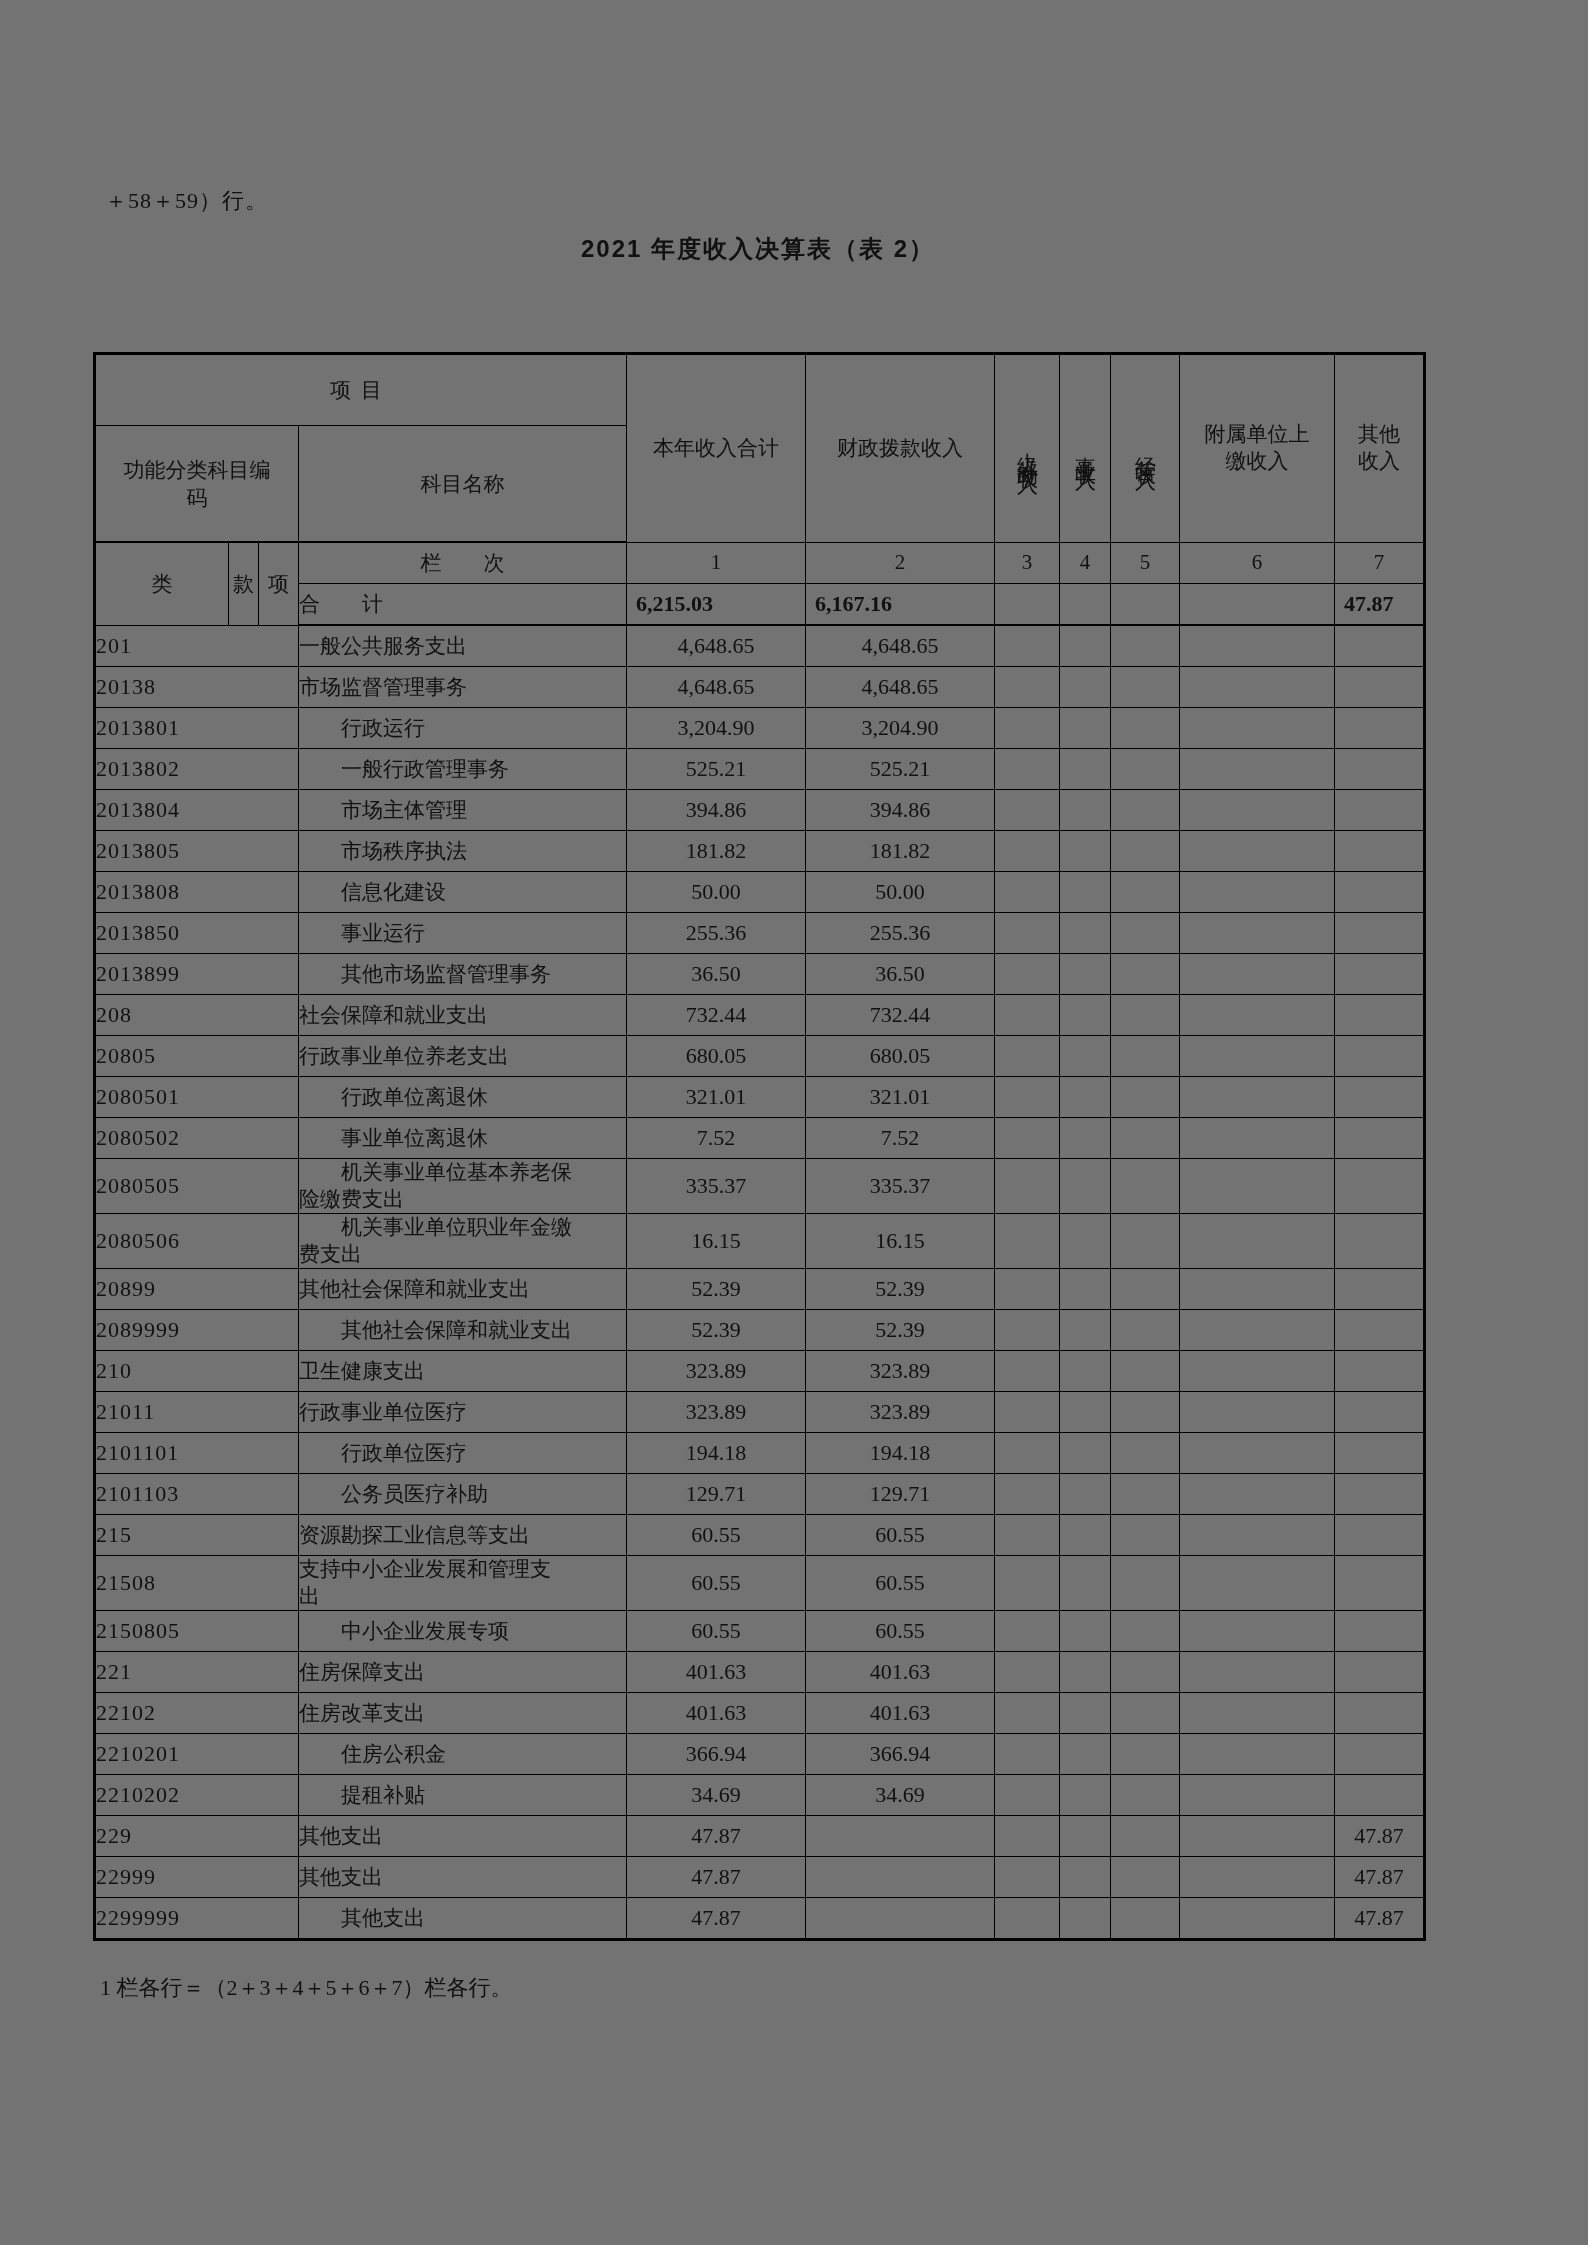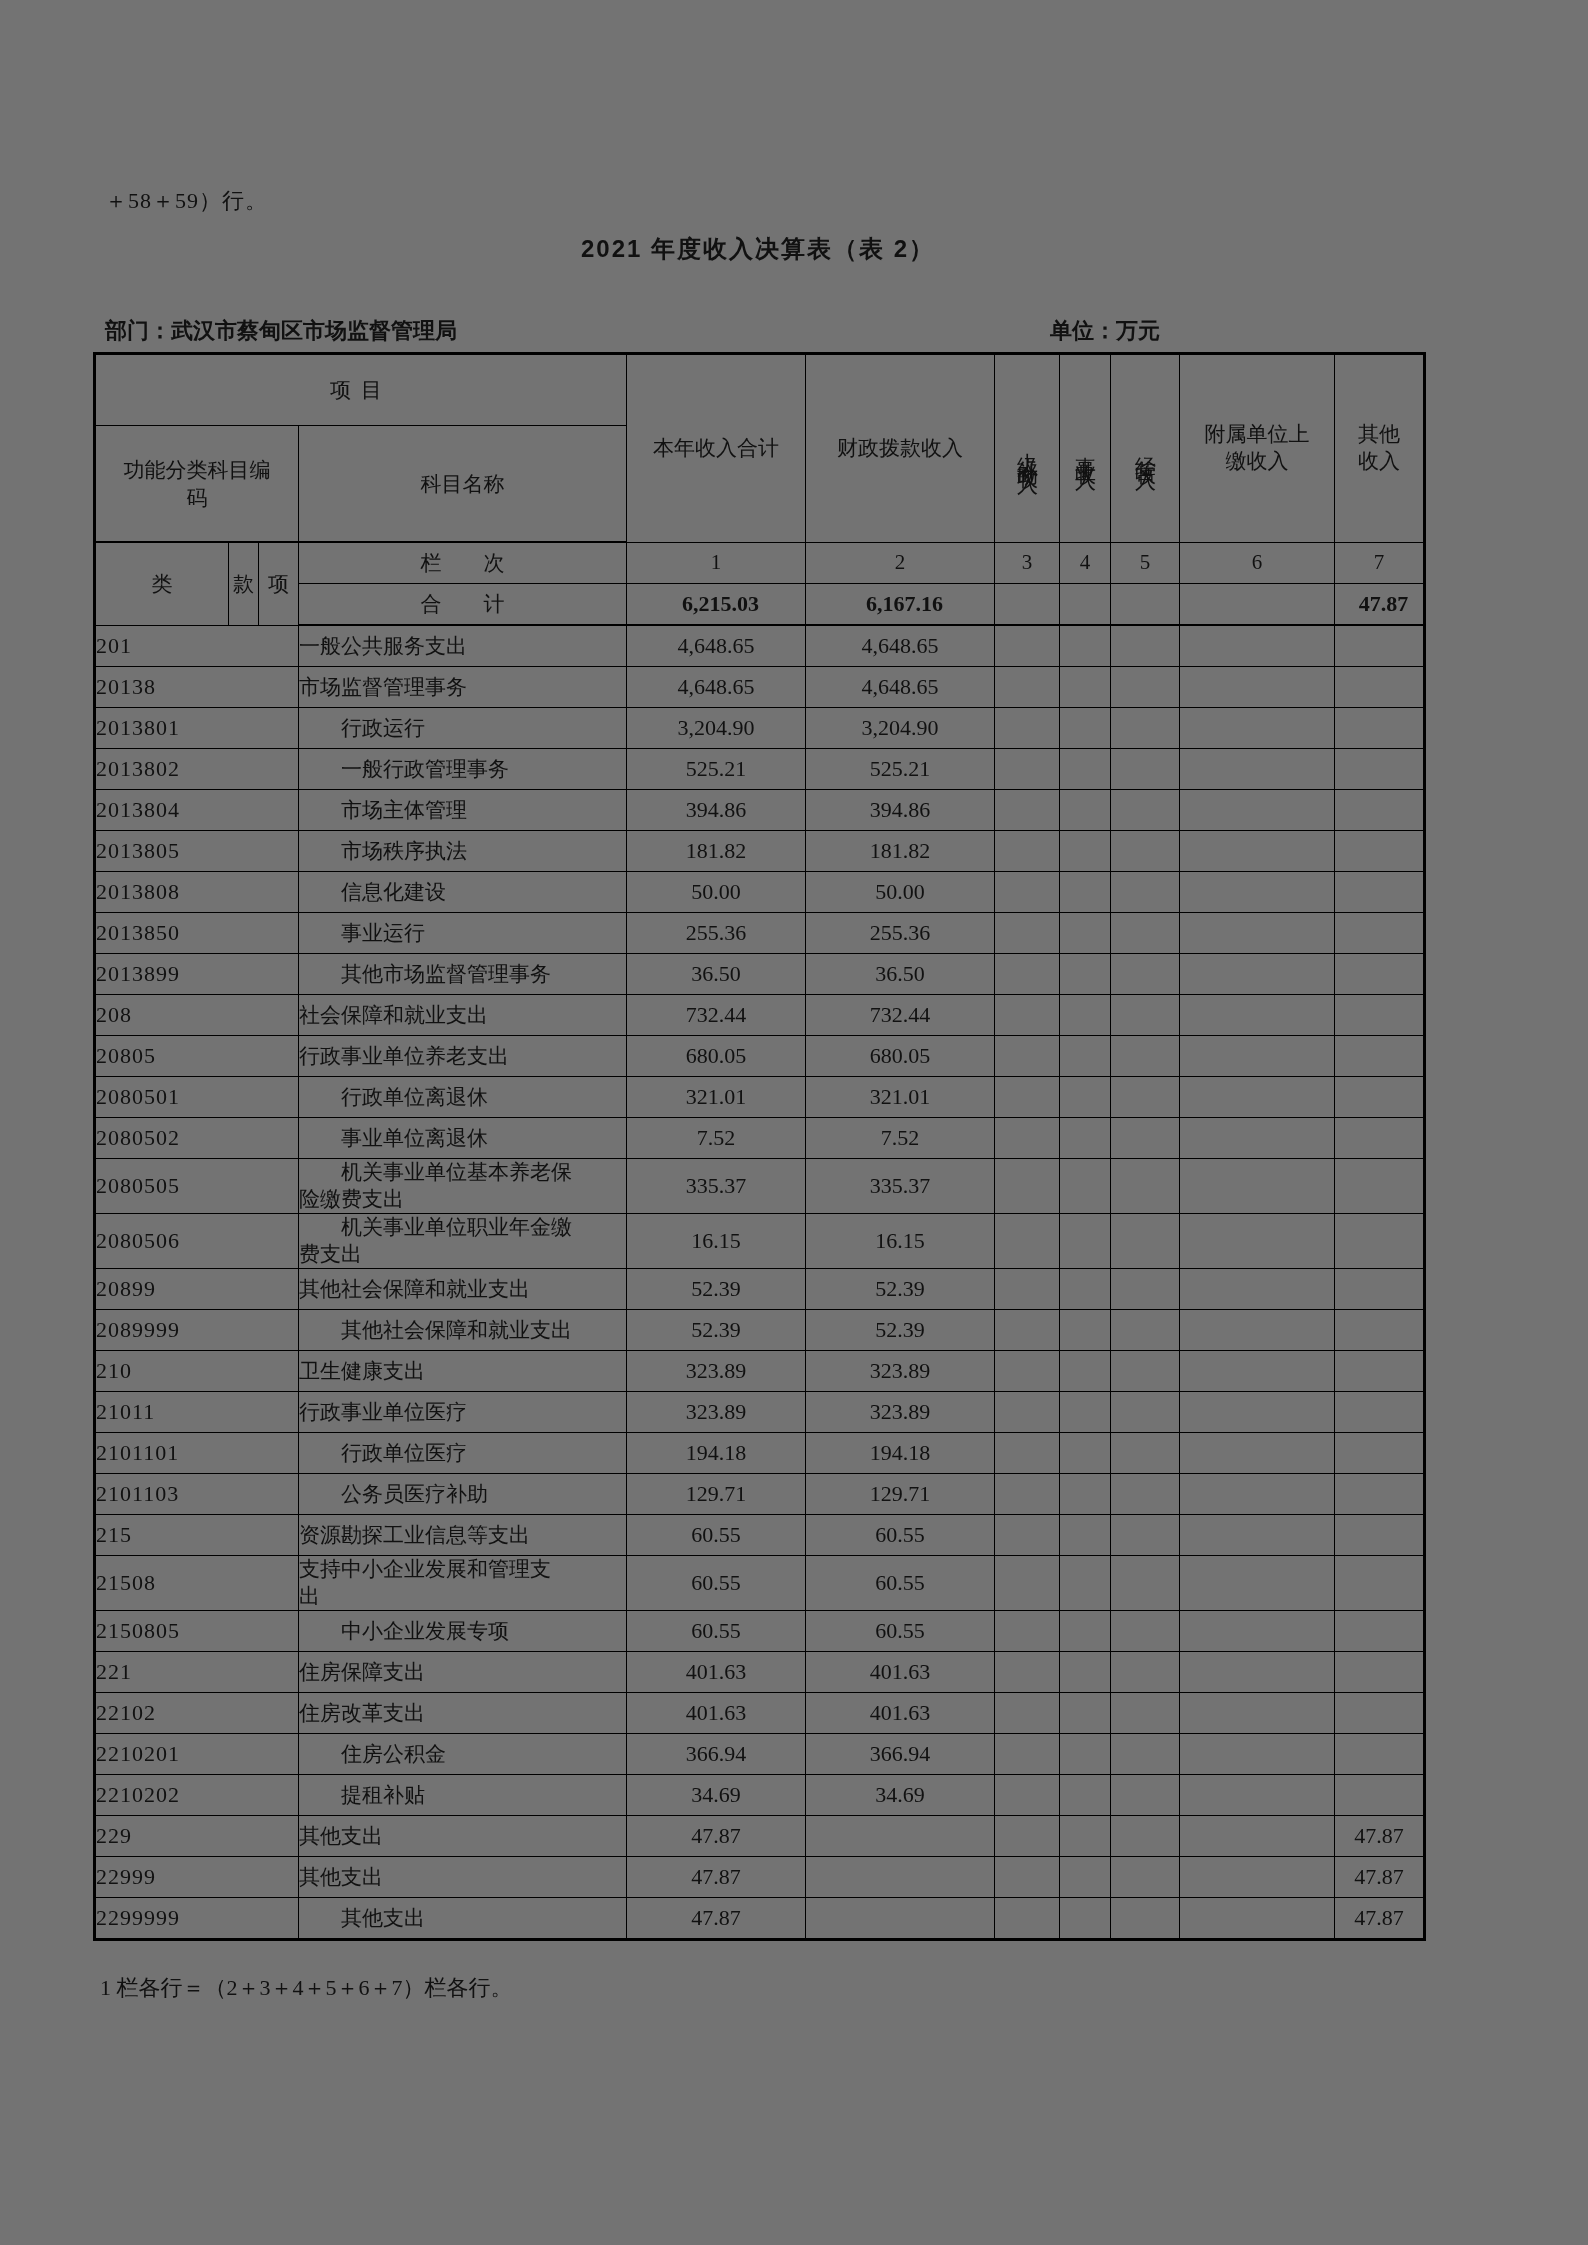--- a/index.html
+++ b/index.html
@@ -50,21 +50,21 @@
   th .vwrap{display:flex;justify-content:center;align-items:center;height:100%;}
   .vert{
     writing-mode:vertical-rl;text-orientation:upright;
     letter-spacing:4px;line-height:1.1;
   }
   .wrapbox{margin:16px auto;text-align:center;line-height:27px;}
   .w-aff{max-width:112px;}
   .w-oth{max-width:48px;}
 
   tr.lanci-row td{height:40px;text-align:center;}
-  tr.total-row td{height:40px;text-align:center;border-bottom:2px solid #000;}
+  tr.total-row td{height:40px;text-align:left;border-bottom:2px solid #000;}
   tr.total-row td.num{font-weight:bold;font-size:22px;padding-left:9px;}
   tr.total-row td.label,tr.lanci-row td.label{letter-spacing:0;}
 
   
   tbody.data td{height:40px;}
   td.code{
     text-align:left;padding-left:14px;
     font-size:22px;letter-spacing:1px;
   }
   td.name{
@@ -81,24 +81,20 @@
 </style>
 </head>
 <body>
 
 <div class="page">
 
   <div class="top-note">＋58＋59）行。</div>
 
   <div class="title">2021 年度收入决算表（表 2）</div>
 
-  <div class="meta-line">
-    <span class="dept">部门：武汉市蔡甸区市场监督管理局</span>
-    <span class="unit">单位：万元</span>
-  </div>
 
   <table class="fin">
     <colgroup>
       <col style="width:134px">
         <col style="width:30px">
         <col style="width:40px">
       <col style="width:328px">
       <col style="width:179px">
         <col style="width:189px">
       <col style="width:65px">

